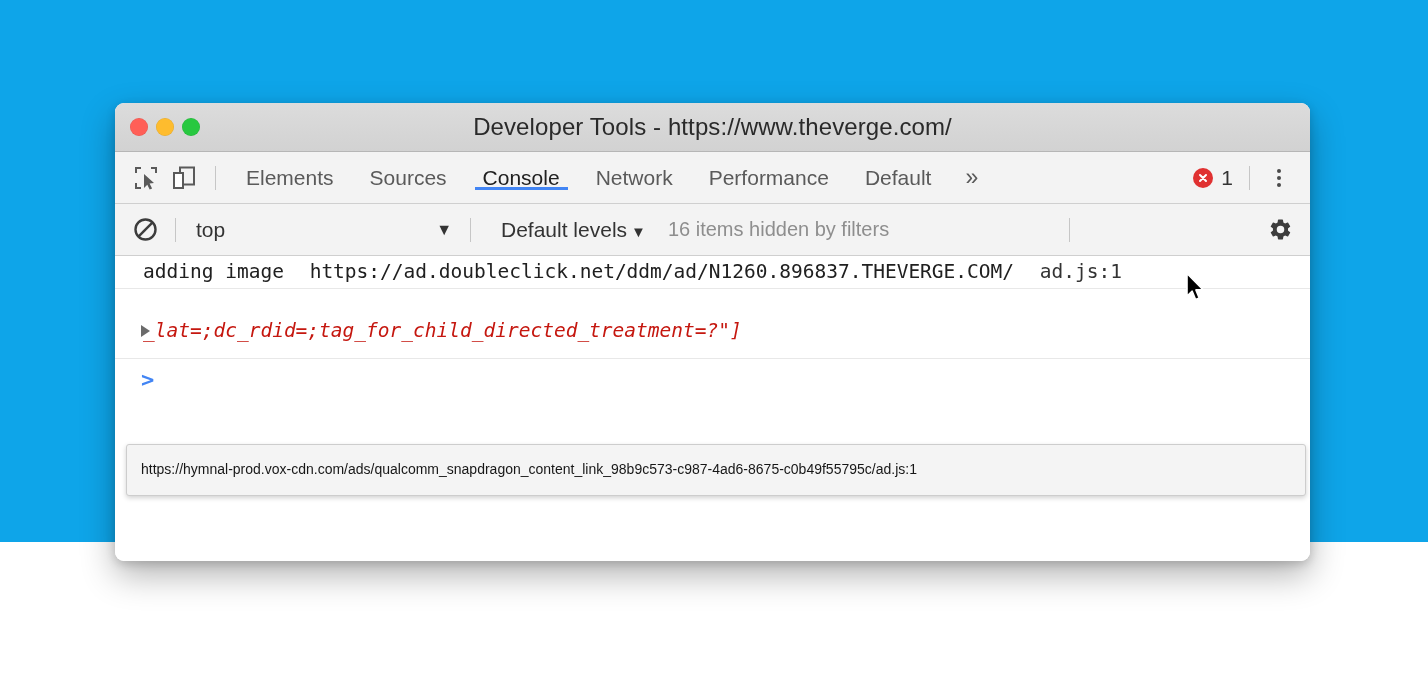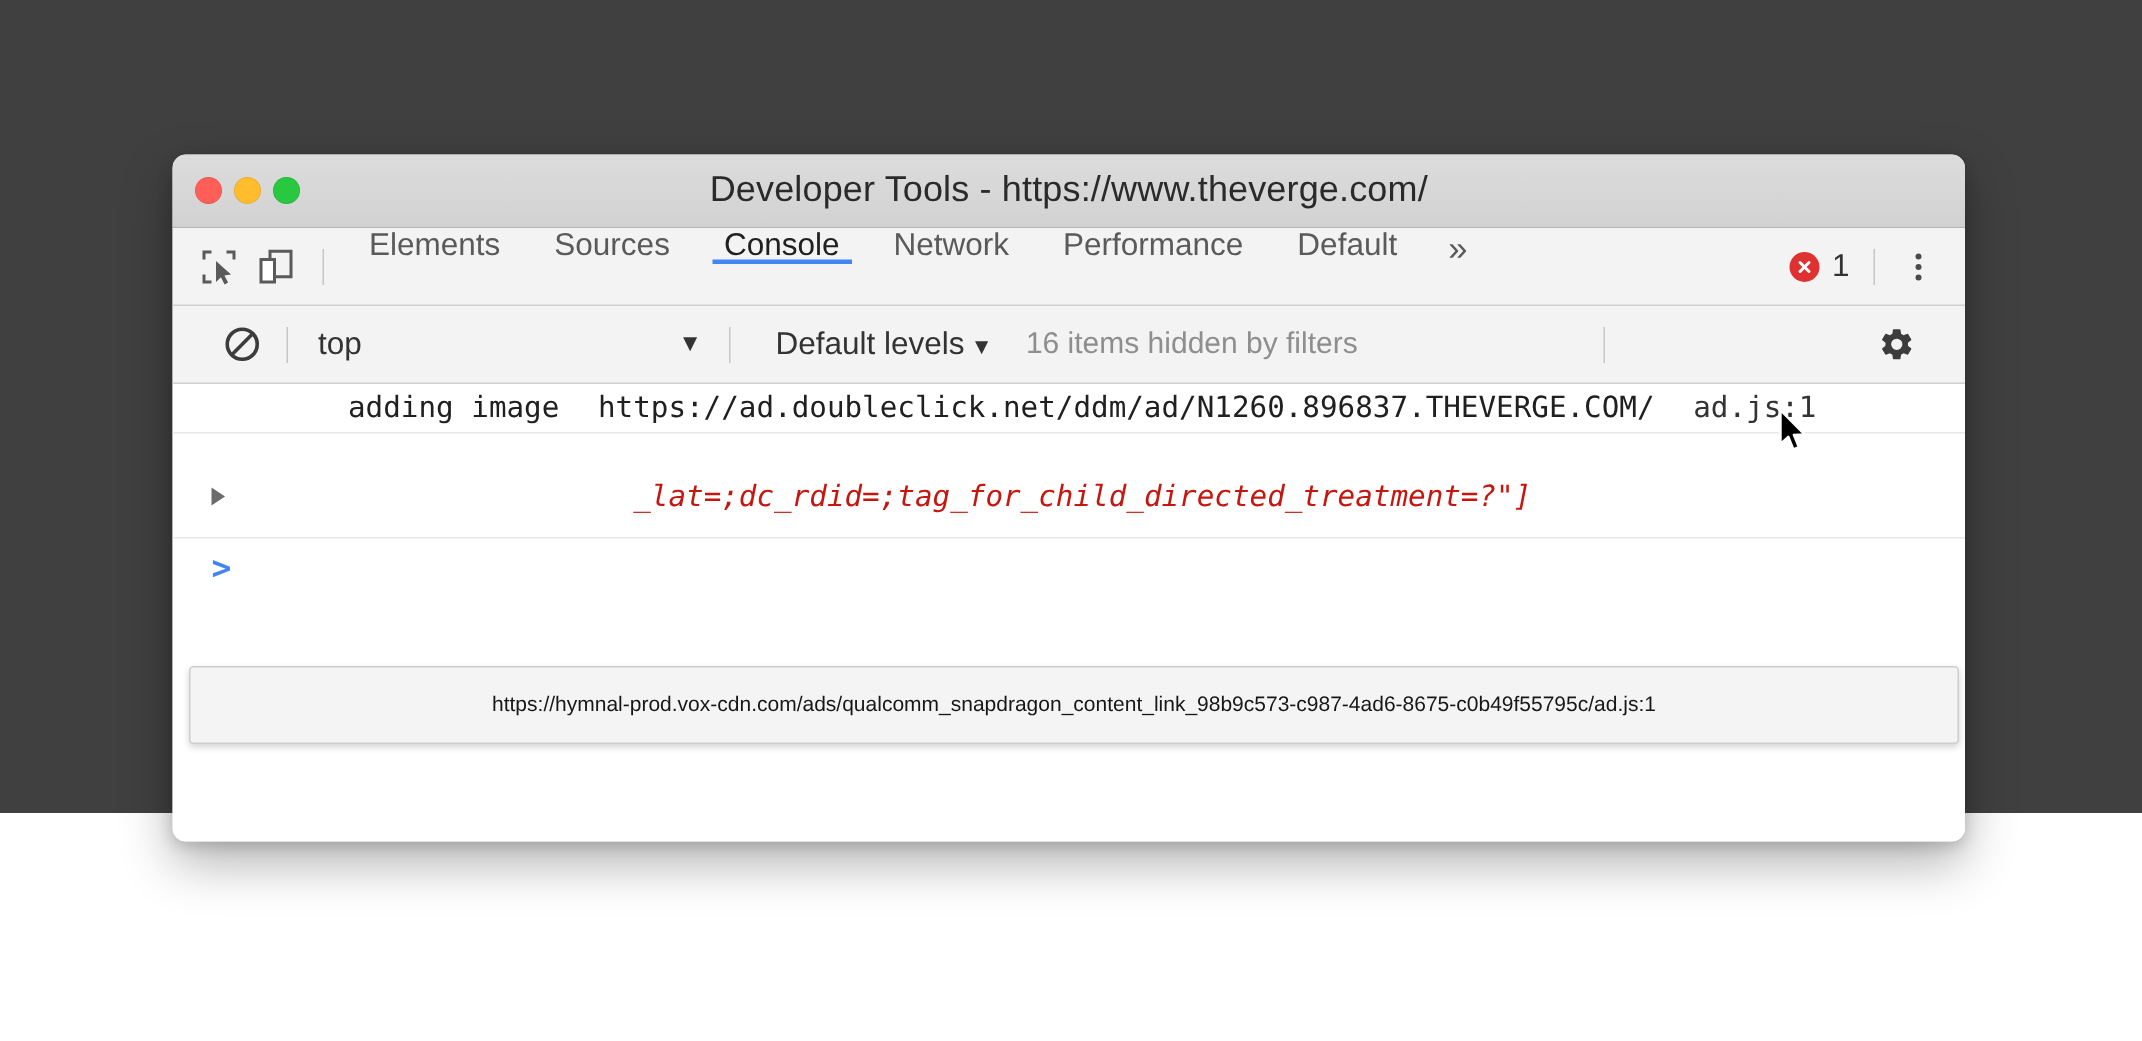--- a/index.html
+++ b/index.html
@@ -9,21 +9,21 @@
     height: 694px;
     background: #ffffff;
     font-family: "Liberation Sans", sans-serif;
     overflow: hidden;
   }
 
   #root {
     position: relative;
     width: 1428px;
     height: 542px;
-    background: #404040;
+    background: #0ea5e9;
   }
 
   
   .window {
     position: absolute;
     left: 115px;
     top: 103px;
     width: 1195px;
     height: 458px;
     border-radius: 9px;
@@ -88,21 +88,21 @@
     cursor: default;
   }
   .vsep {
     width: 1px;
     height: 24px;
     background: #c6c6c6;
     margin: 0 12px;
   }
   .tabs {
     display: flex;
-    align-items: flex-start;
+    align-items: center;
     height: 52px;
   }
   .tab {
     position: relative;
     display: flex;
     align-items: center;
     padding: 0 18px;
     font-size: 21px;
     color: #5a5a5a;
     white-space: nowrap;
@@ -152,21 +152,21 @@
   .kebab i { width: 4px; height: 4px; border-radius: 50%; background: #4a4a4a; display: block; }
 
   
   .filterbar {
     position: relative;
     height: 52px;
     background: #f3f3f3;
     border-bottom: 1px solid #cfcfcf;
     display: flex;
     align-items: center;
-    padding: 0 28px;
+    padding: 0 12px;
     box-sizing: border-box;
   }
   .ban-icon { width: 36px; height: 36px; display:flex; align-items:center; justify-content:center; }
   .ctx-select {
     display: flex;
     align-items: center;
     width: 270px;
     font-size: 21px;
     color: #333;
     cursor: default;
@@ -229,21 +229,20 @@
     display: flex; align-items: center; justify-content: center;
     cursor: default;
   }
 
   
   .console {
     position: relative;
     background: #ffffff;
     height: 305px;
     overflow: hidden;
-    text-align: center;
   }
   .log-row {
     position: relative;
     padding: 2px 10px 2px 28px;
     font-family: "DejaVu Sans Mono", monospace;
     font-size: 19.5px;
     line-height: 28px;
     color: #202020;
     white-space: nowrap;
     border-bottom: 1px solid #e8e8e8;

